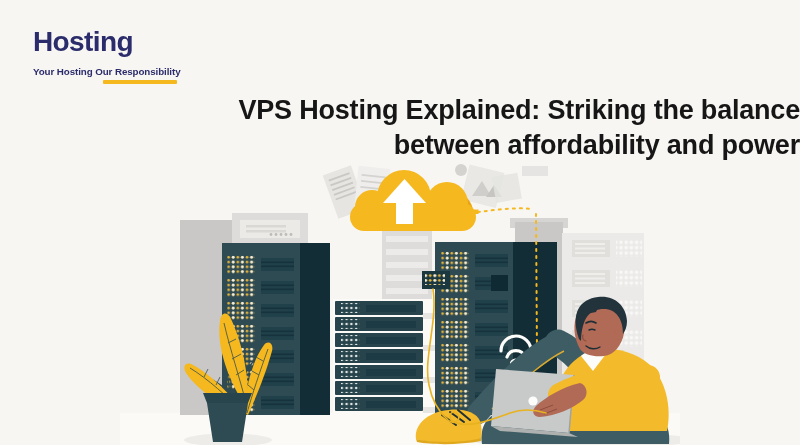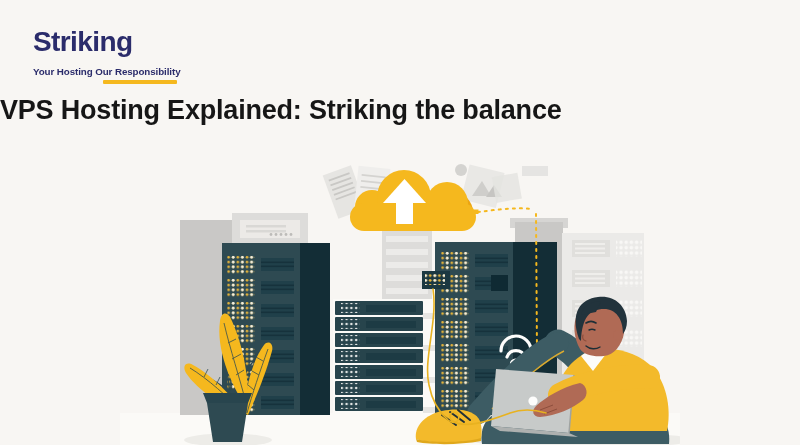--- a/index.html
+++ b/index.html
@@ -9,48 +9,49 @@
   }
   *{margin:0;padding:0;box-sizing:border-box}
   html,body{width:800px;height:445px;overflow:hidden}
   body{background:var(--background,#f8f6f3);font-family:"Liberation Sans",sans-serif;position:relative}
 
   .logo{position:absolute;left:33px;top:26px;cursor:pointer}
   .logo-text{font-size:28px;font-weight:bold;letter-spacing:-0.6px;color:var(--brand-navy,#2b2c6b)}
   .logo-tagline{font-size:9.8px;font-weight:bold;letter-spacing:-0.1px;color:var(--brand-navy,#2b2c6b);margin-top:8px}
   .logo-underline{width:74px;height:3.5px;background:var(--accent-yellow,#f5b81e);margin-left:70px;margin-top:3px;border-radius:1px}
 
-  .hero-title{position:absolute;top:93px;left:0;right:0;text-align:left;
+  .hero-title{position:absolute;top:93px;left:0;right:0;text-align:right;
     font-size:27px;font-weight:bold;line-height:35px;color:var(--title-ink,#161616);letter-spacing:-0.2px}
   .hero-title span{display:block}
 
   .scene{position:absolute;left:120px;top:163px;width:560px;height:282px}
 
   .f-teal{fill:var(--server-teal,#2e4a52)}
   .f-teal-dk{fill:var(--server-teal-dark,#132d36)}
   .f-accent{fill:var(--accent-yellow,#f5b81e)}
   .f-pants{fill:var(--pants-teal,#3d5c64)}
   .f-skin{fill:var(--skin,#b06a55)}
   .f-bldg{fill:var(--building-gray,#c9c8c6)}
   .f-bldg-lt{fill:var(--building-light,#ebeae8)}
   .f-slot{fill:#20404a}
   .f-unit{fill:#27444c}
   .s-accent{stroke:var(--accent-yellow,#f5b81e)}
 </style>
 </head>
 <body>
 
 <header class="logo">
-  <div class="logo-text">Striking</div>
+  <div class="logo-text">Hosting</div>
   <div class="logo-tagline">Your Hosting Our Responsibility</div>
   <div class="logo-underline"></div>
 </header>
 
 <h1 class="hero-title">
   <span>VPS Hosting Explained: Striking the balance</span>
+  <span>between affordability and power</span>
 </h1>
 
 <div class="scene">
 <svg width="560" height="282" viewBox="0 0 560 282" xmlns="http://www.w3.org/2000/svg">
   <defs>
     <pattern id="dotsY" width="4.6" height="4.8" patternUnits="userSpaceOnUse">
           <circle cx="2" cy="2.2" r="1.35" fill="#e9b63a"></circle>
         </pattern>
     <pattern id="dotsW" width="9.2" height="4.8" patternUnits="userSpaceOnUse">
           <circle cx="2" cy="2.2" r="1.35" fill="#eef0ef"></circle>

